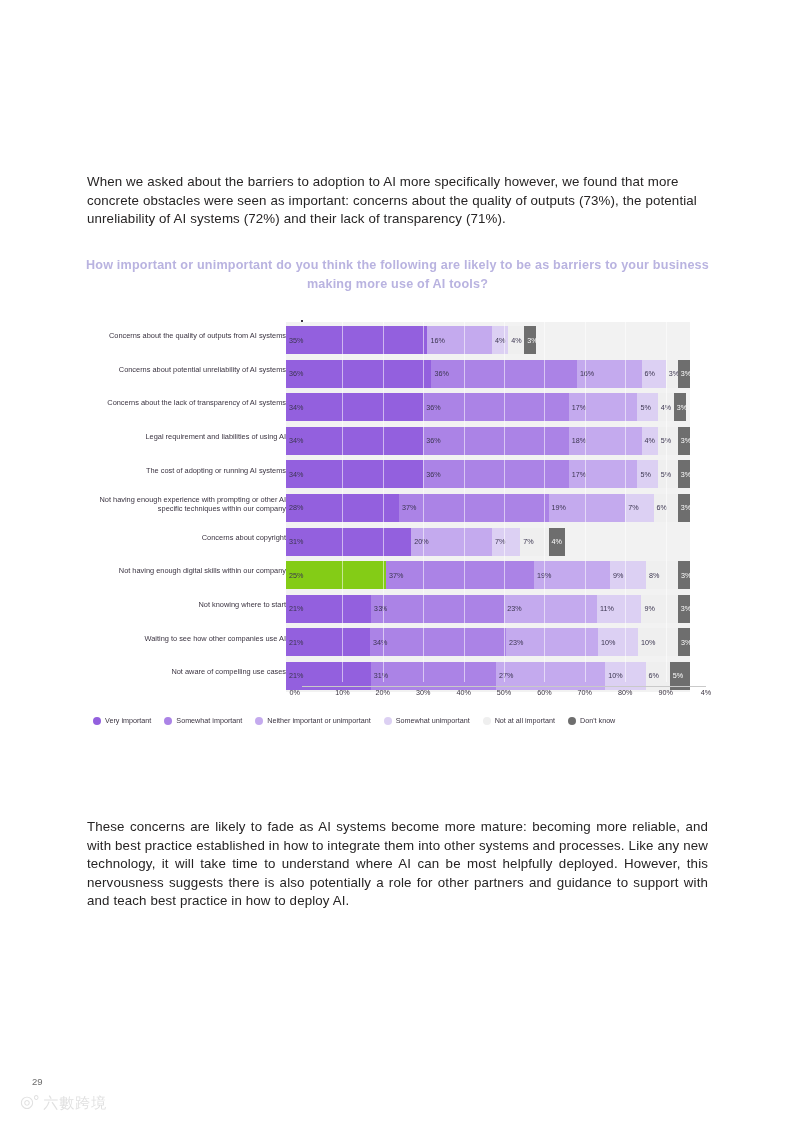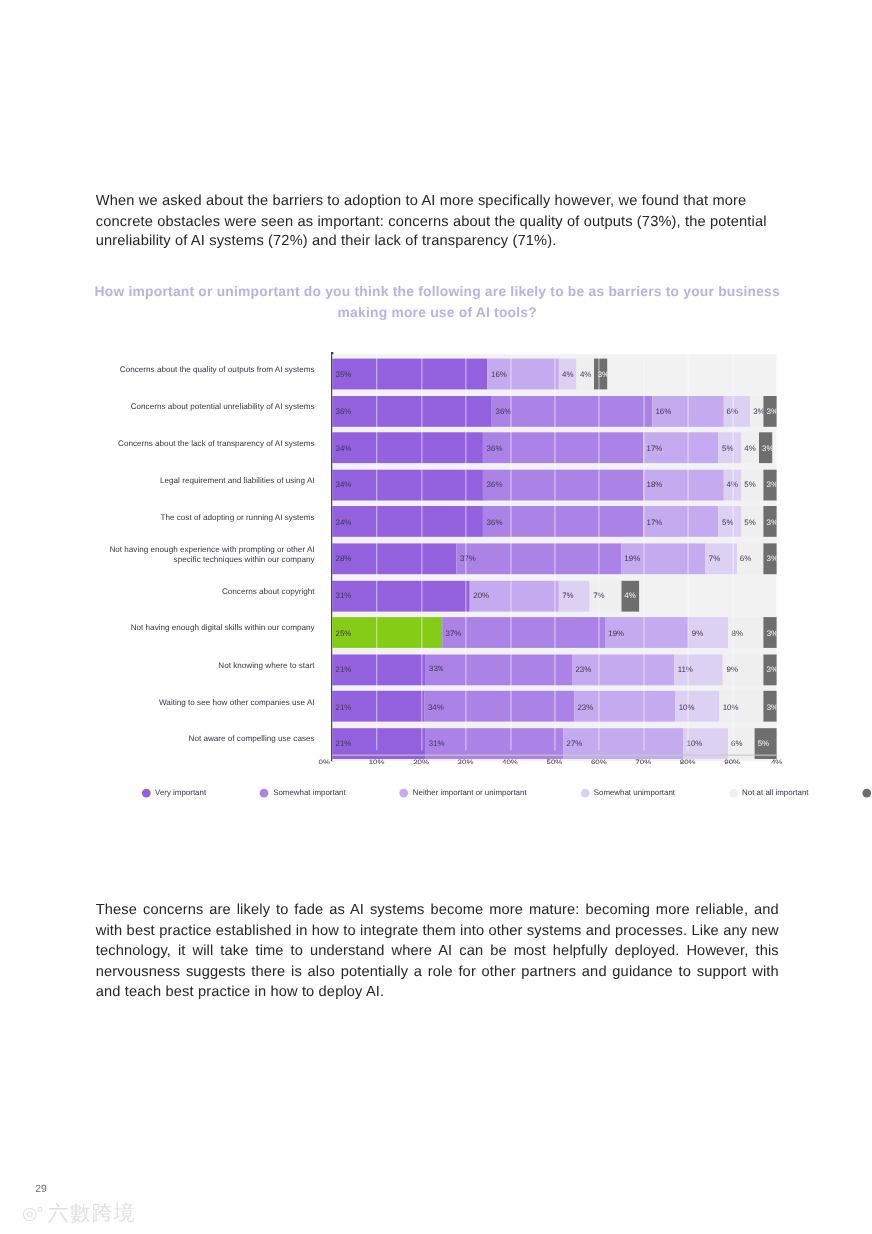--- a/index.html
+++ b/index.html
@@ -69,21 +69,21 @@
 
   
   .labels-col {
     position: absolute;
     left: 0;
     top: 4px;
     width: 219px;
   }
   .bars-col {
     position: absolute;
-    left: 227px;
+    left: 211px;
     top: 4px;
     width: 404px;
     background: #f2f2f2;
     padding-top: 4px;
     padding-bottom: 2px;
   }
   
   .axis-spine {
     position: absolute;
     left: 226px;
@@ -184,21 +184,20 @@
     width: 627px;
     display: flex;
     justify-content: flex-start;
     align-items: center;
     gap: 13px;
   }
   .legend-item {
     display: flex;
     align-items: center;
     gap: 4px;
-    margin-left: 36px;
   }
   .legend-dot {
     width: 8px;
     height: 8px;
     border-radius: 50%;
     flex: none;
   }
   .legend-label {
     font-size: 7.2px;
     color: #3a3340;
@@ -222,21 +221,21 @@
     gap: 5px;
     opacity: 0.30;
   }
   .wm-mark {
     font-size: 16px;
     color: #9a9a9a;
     line-height: 1;
     letter-spacing: -1px;
   }
   .wm-text {
-    font-size: 19px;
+    font-size: 15px;
     color: #9a9a9a;
     letter-spacing: 1px;
     line-height: 1;
   }
 </style>
 </head>
 <body>
 
 <div class="page">
 

